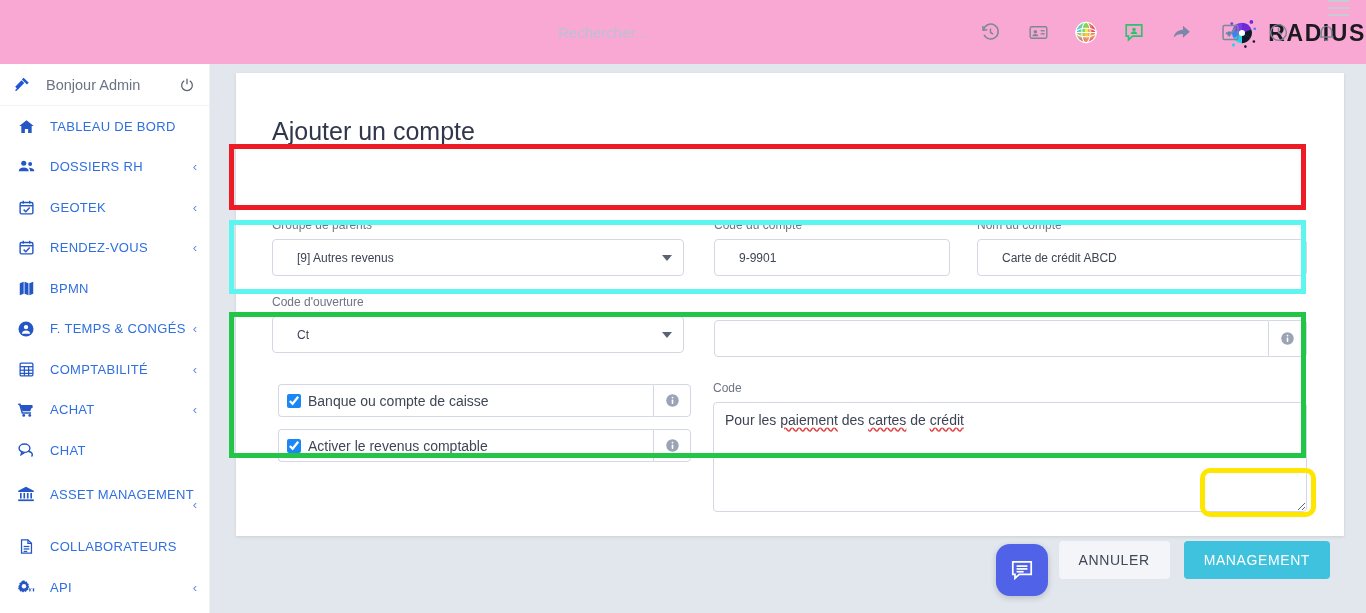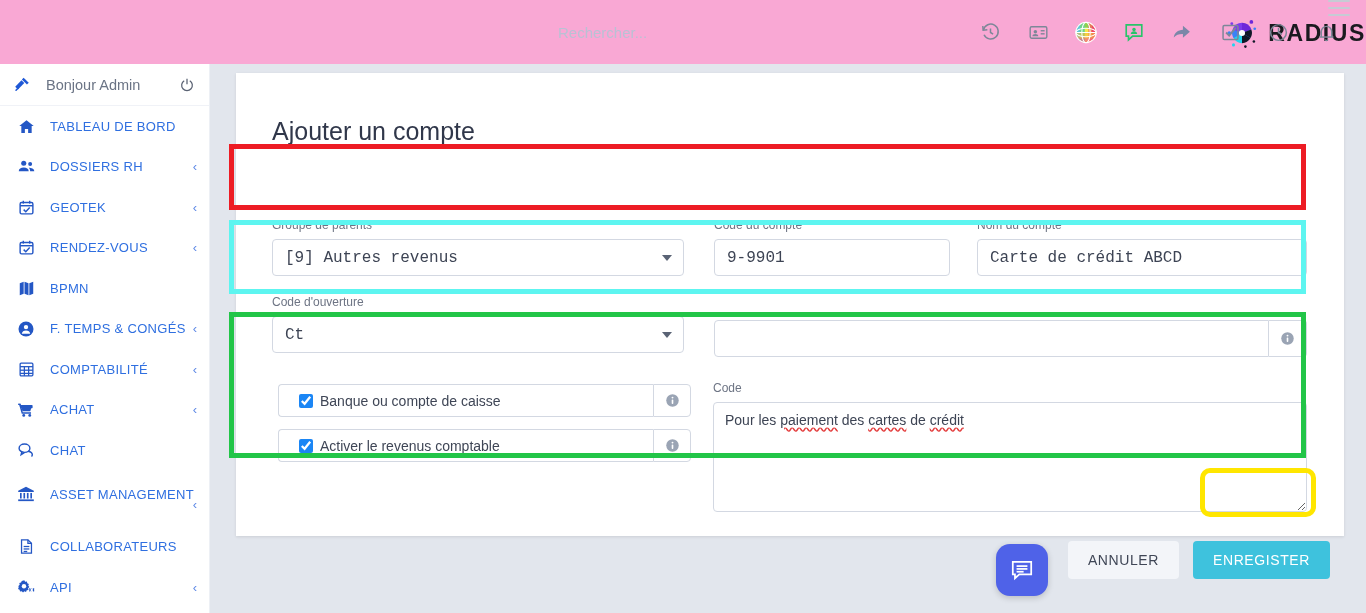--- a/index.html
+++ b/index.html
@@ -119,23 +119,23 @@
   .card-title {
     position: absolute; left: 36px; top: 44px;
     font-size: 25px; color: #30374a; font-weight: normal;
   }
   .flabel { font-size: 12px; color: #6d7484; display: block; margin-bottom: 7px; }
 
   .ctl {
     width: 100%; height: 37px;
     border: 1px solid #d3d8e2; border-radius: 4px;
     background: #fff;
-    font-family: Liberation Mono, monospace;
-    font-size: 16px; color: #3d4454;
-    padding: 0 12px;
+    font-family: Liberation Sans, sans-serif;
+    font-size: 12px; color: #3d4454;
+    padding: 0 24px;
     outline: none;
   }
   .ctl::placeholder { color: #b6bdcb; }
 
   .selectwrap { position: relative; width: 100%; }
   .selectwrap .caret {
     position: absolute; right: 12px; top: 50%; transform: translateY(-50%);
     width: 0; height: 0;
     border-left: 5px solid transparent; border-right: 5px solid transparent;
     border-top: 6px solid #5a6375;
@@ -155,21 +155,21 @@
     background: #fff;
     display: flex; align-items: center; justify-content: center;
     cursor: pointer;
   }
   .chkrow { display: flex; margin-bottom: 12px; }
   .chkbox-field {
     flex: 1; height: 33px;
     border: 1px solid #d3d8e2; border-radius: 4px 0 0 4px; border-right: none;
     background: #fff;
     display: flex; align-items: center;
-    padding-left: 20px;
+    padding-left: 8px;
     cursor: pointer;
   }
   .chkbox-field input[type=checkbox] {
     width: 14px; height: 14px; margin: 0 7px 0 0;
     accent-color: #1b86f5;
     cursor: pointer;
   }
   .chkbox-field .chklabel { font-size: 14px; color: #3f4656; }
   .chkrow .infobtn { height: 33px; border-radius: 0 4px 4px 0; border-left: 1px solid #d3d8e2; }
   .notes-ta {
@@ -606,21 +606,21 @@
         <div class="notes-display">
           <span>Pour les </span><span class="sp">paiement</span><span> des </span><span class="sp">cartes</span><span> de </span><span class="sp">crédit</span>
         </div>
       </div>
     </div>
 
   </div>
 
   <div class="btnrow">
     <button class="btn btn-cancel">ANNULER</button>
-    <button class="btn btn-save">ENREGISTER</button>
+    <button class="btn btn-save">MANAGEMENT</button>
   </div>
 
   <div class="hl hl-red" style="left:19px;  top:80px;  width:1077px; height:66px;"></div>
   <div class="hl hl-cyan" style="left:19px;  top:156px; width:1077px; height:74px;"></div>
   <div class="hl hl-green" style="left:19px;  top:248px; width:1077px; height:146px;"></div>
   <div class="hl hl-yellow" style="left:990px; top:404px; width:116px;  height:49px;"></div>
 
 </div>
 
 <div class="fab">

